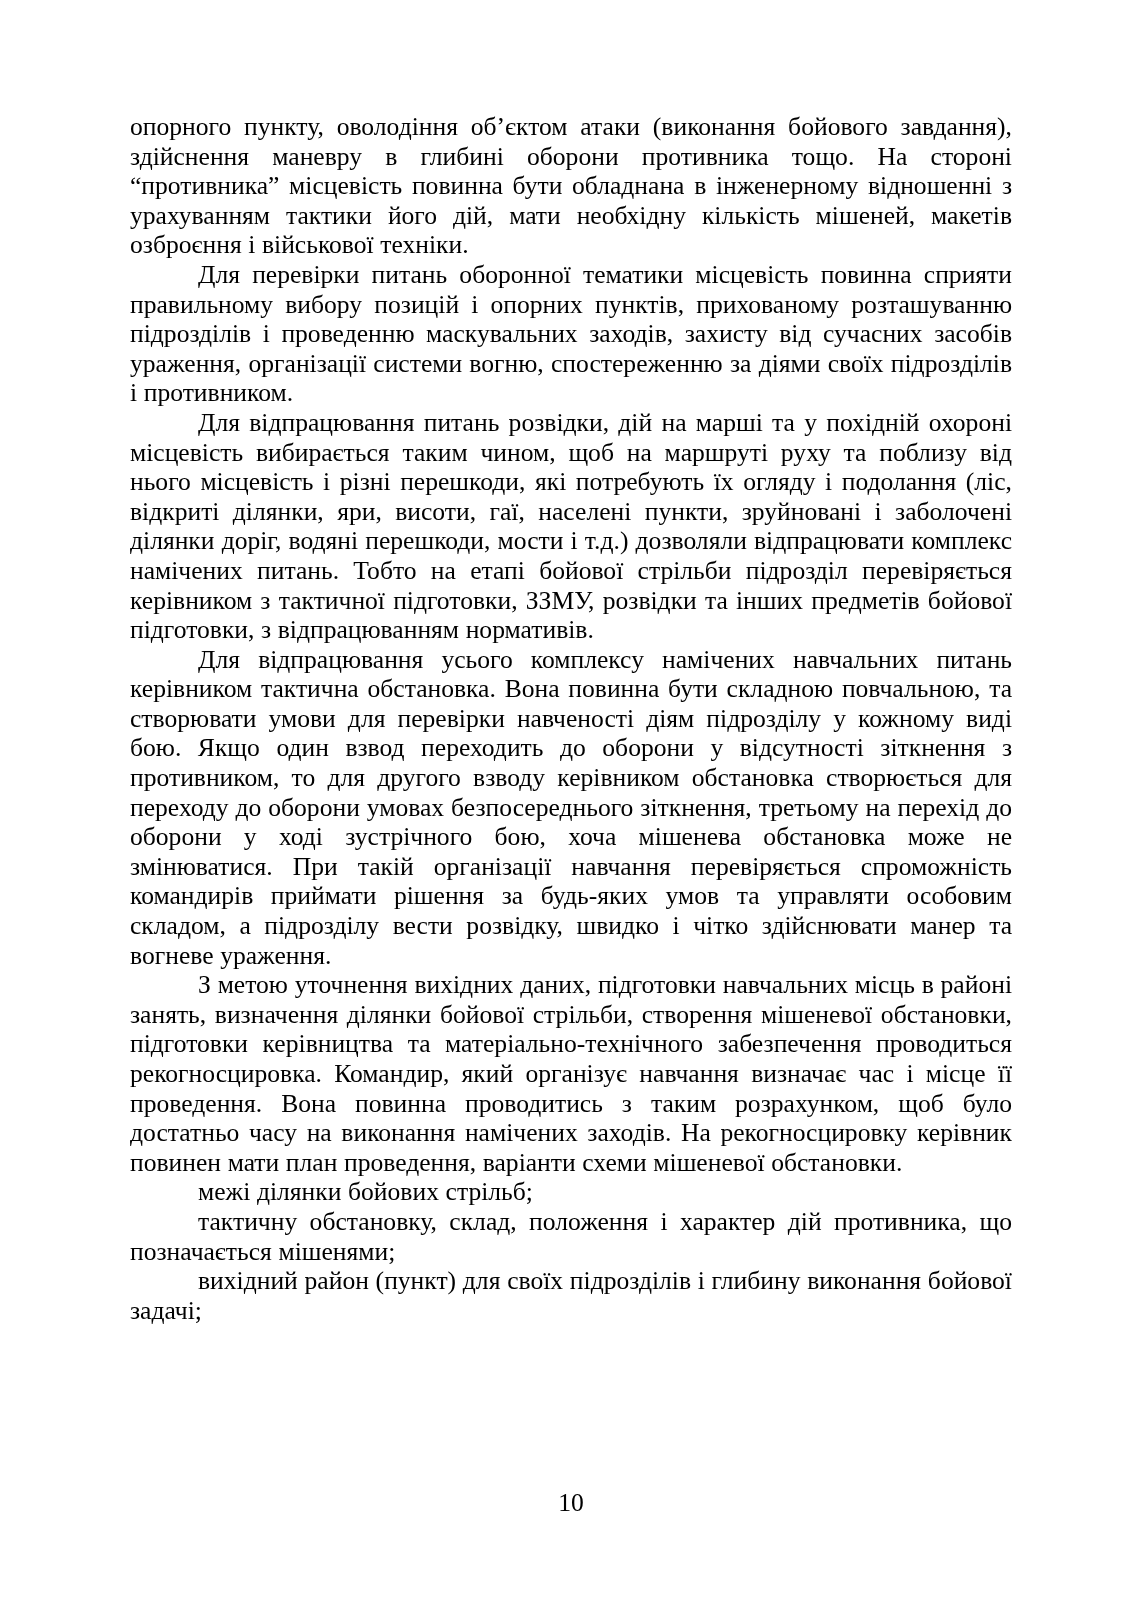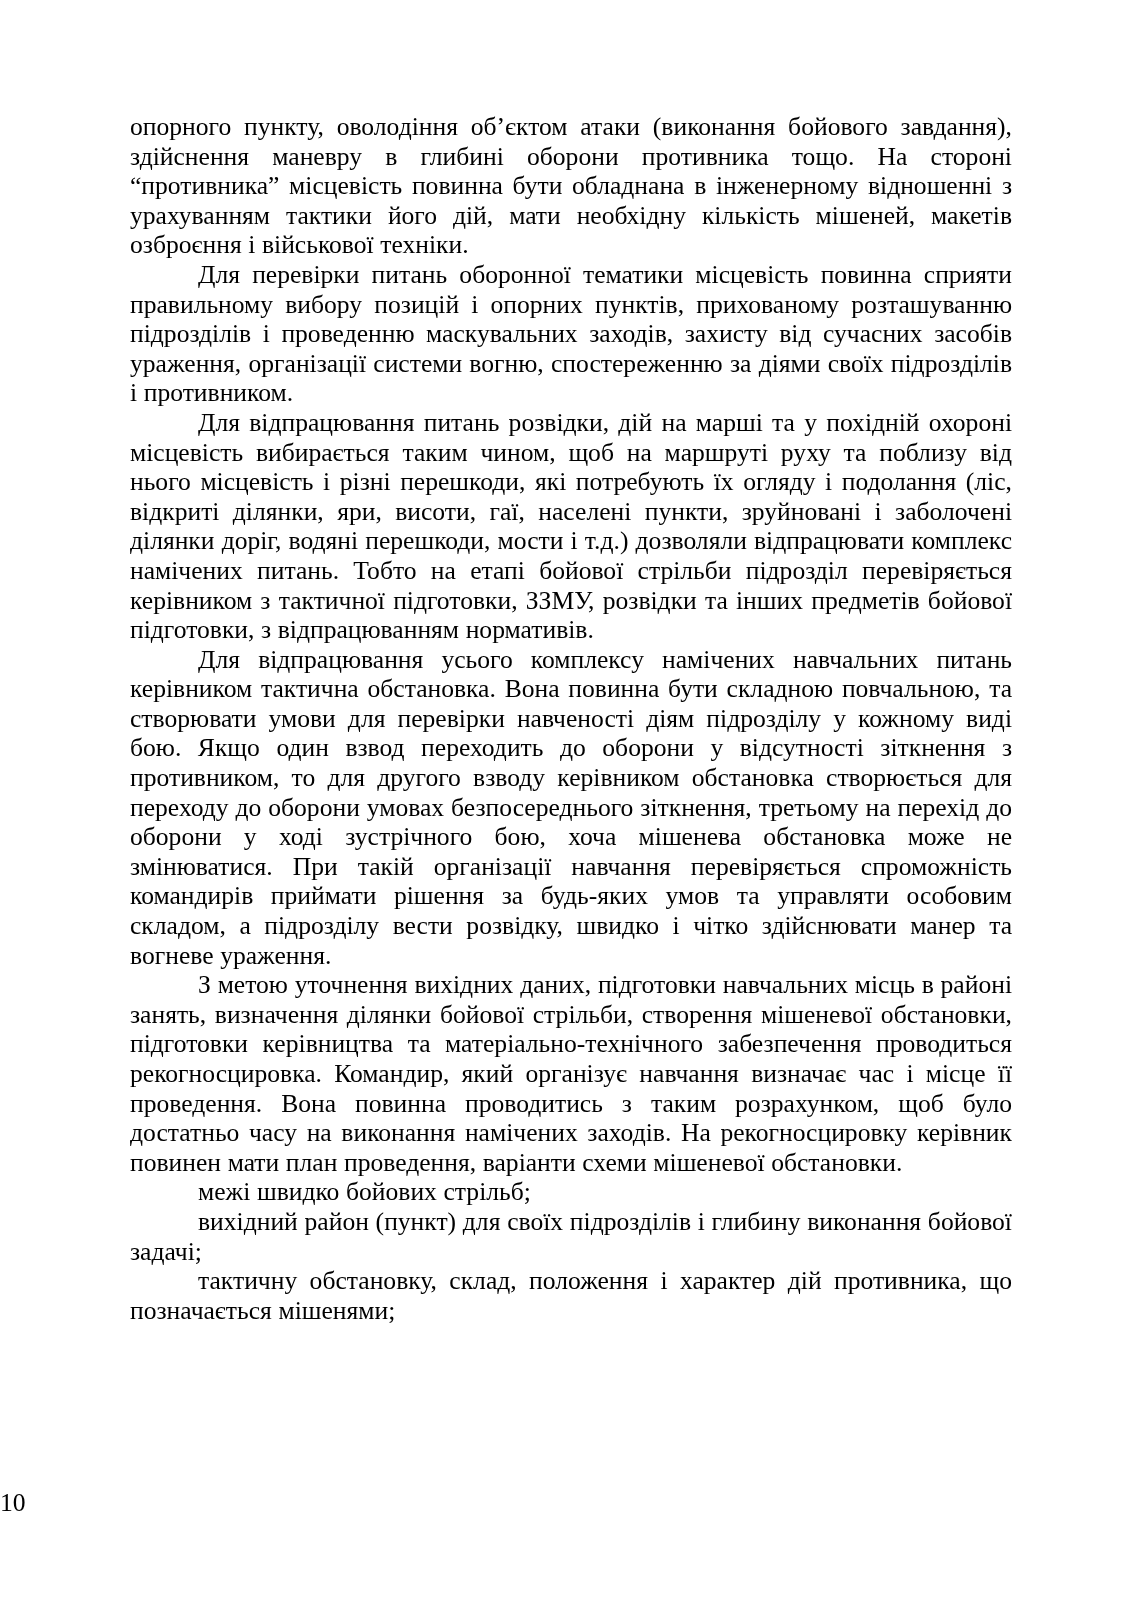--- a/index.html
+++ b/index.html
@@ -43,36 +43,37 @@
   .b {
     font-weight: normal;
   }
   .i {
   }
   .pagenum {
     position: absolute;
     left: 0;
     top: 1488px;
     width: 1142px;
+    text-align: center;
     font-size: 25.6px;
     line-height: 30px;
     font-family: "Liberation Serif", "DejaVu Serif", serif;
   }
 </style>
 </head>
 <body>
 
 <div class="page">
 
   <div class="content" id="body-container">
       <p class="para noindent"><span>опорного пункту, оволодіння об’єктом атаки (виконання бойового завдання), здійснення маневру в глибині оборони противника тощо. На стороні “противника” місцевість повинна бути обладнана в інженерному відношенні з урахуванням тактики його дій, мати необхідну кількість мішеней, макетів озброєння і військової техніки.</span></p>
       <p class="para"><span>Для перевірки питань оборонної тематики місцевість повинна сприяти правильному вибору позицій і опорних пунктів, прихованому розташуванню підрозділів і проведенню маскувальних заходів, захисту від сучасних засобів ураження, організації системи вогню, спостереженню за діями своїх підрозділів і противником.</span></p>
       <p class="para"><span>Для відпрацювання питань розвідки, дій на марші та у похідній охороні місцевість вибирається таким чином, щоб на маршруті руху та поблизу від нього місцевість і різні перешкоди, які потребують їх огляду і подолання (ліс, відкриті ділянки, яри, висоти, гаї, населені пункти, зруйновані і заболочені ділянки доріг, водяні перешкоди, мости і т.д.) дозволяли відпрацювати комплекс намічених питань. Тобто на етапі бойової стрільби підрозділ перевіряється керівником з тактичної підготовки, ЗЗМУ, розвідки та інших предметів бойової підготовки, з відпрацюванням нормативів.</span></p>
       <p class="para"><span>Для відпрацювання усього комплексу намічених навчальних питань керівником </span><span class="b">тактична обстановка</span><span>. Вона повинна бути складною повчальною, та створювати умови для перевірки навченості діям підрозділу у кожному виді бою. Якщо один взвод переходить до оборони у відсутності зіткнення з противником, то для другого взводу керівником обстановка створюється для переходу до оборони умовах безпосереднього зіткнення, третьому на перехід до оборони у ході зустрічного бою, хоча мішенева обстановка може не змінюватися. При такій організації навчання перевіряється спроможність командирів приймати рішення за будь-яких умов та управляти особовим складом, а підрозділу вести розвідку, швидко і чітко здійснювати манер та вогневе ураження.</span></p>
       <p class="para"><span>З метою уточнення вихідних даних, підготовки навчальних місць в районі занять, визначення ділянки бойової стрільби, створення мішеневої обстановки, підготовки керівництва та матеріально-технічного забезпечення проводиться </span><span class="i">рекогносцировка</span><span>. Командир, який організує навчання визначає час і місце її проведення. Вона повинна проводитись з таким розрахунком, щоб було достатньо часу на виконання намічених заходів. На рекогносцировку керівник повинен мати план проведення, варіанти схеми мішеневої обстановки.</span></p>
-      <p class="para"><span>межі швидко бойових стрільб;</span></p>
+      <p class="para"><span>межі ділянки бойових стрільб;</span></p>
+      <p class="para"><span>тактичну обстановку, склад, положення і характер дій противника, що позначається мішенями;</span></p>
       <p class="para"><span>вихідний район (пункт) для своїх підрозділів і глибину виконання бойової задачі;</span></p>
-      <p class="para"><span>тактичну обстановку, склад, положення і характер дій противника, що позначається мішенями;</span></p>
     </div>
 
   <div class="pagenum">10</div>
 
 </div>
 
 </body></html>

